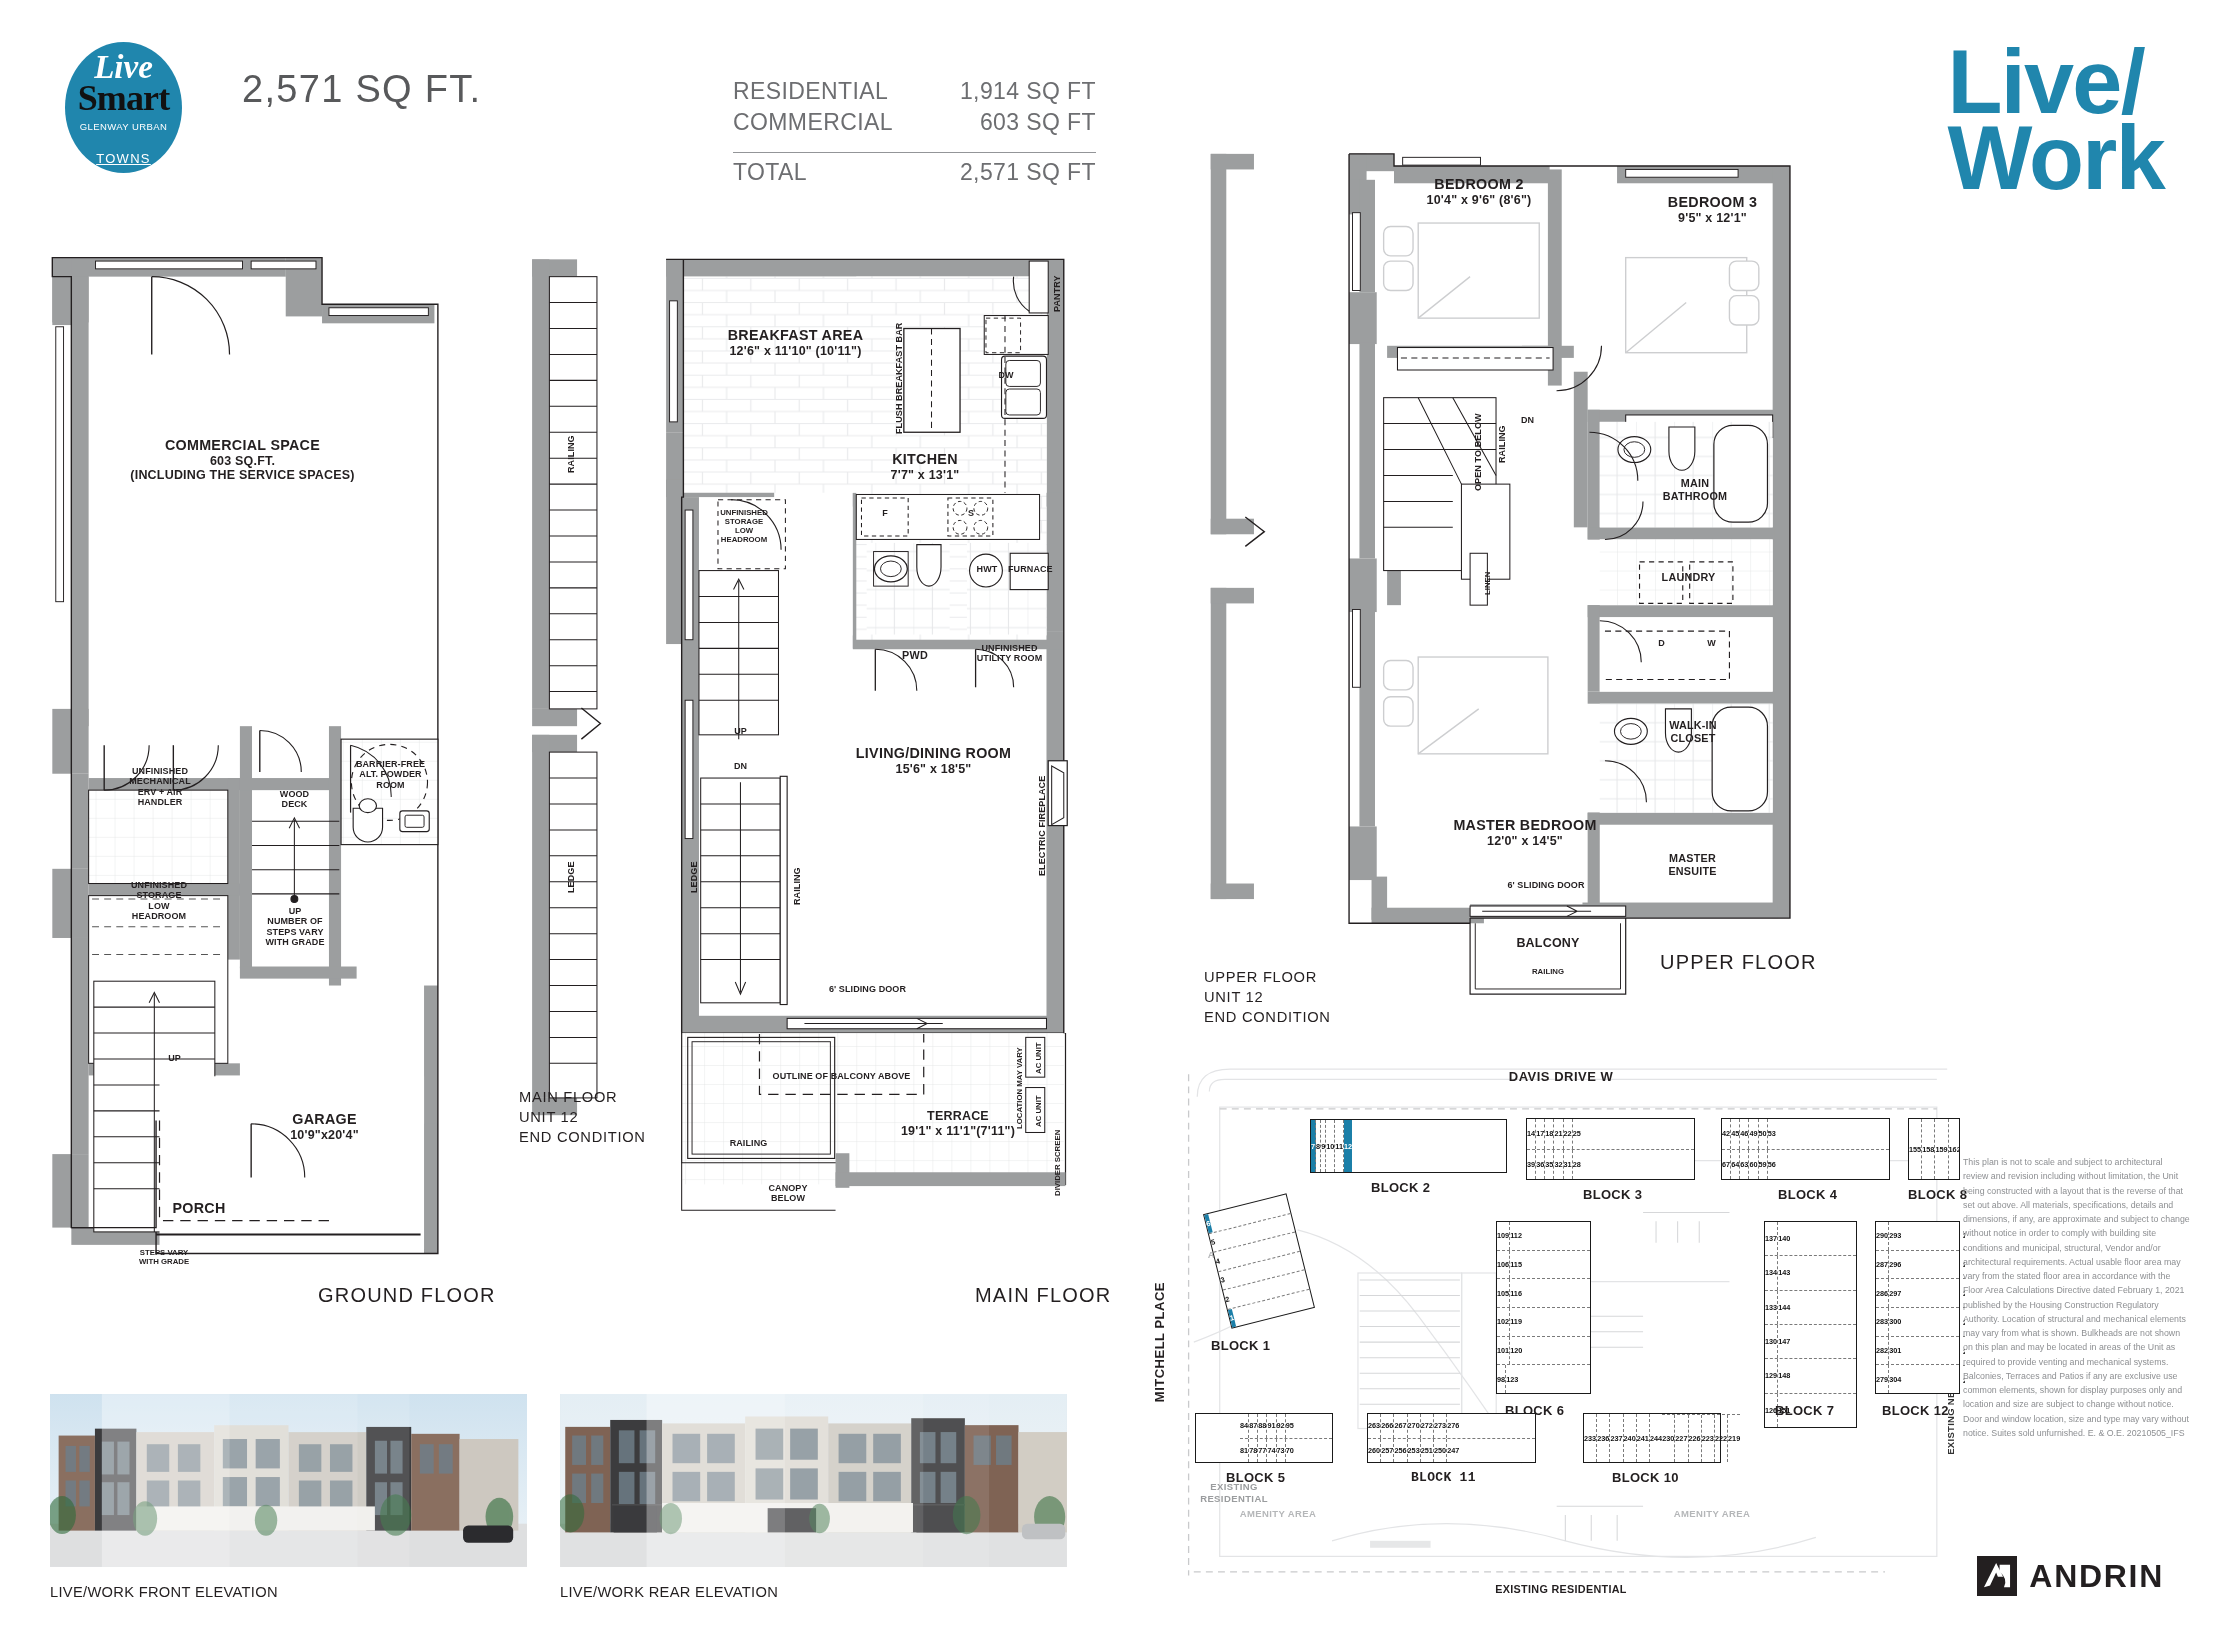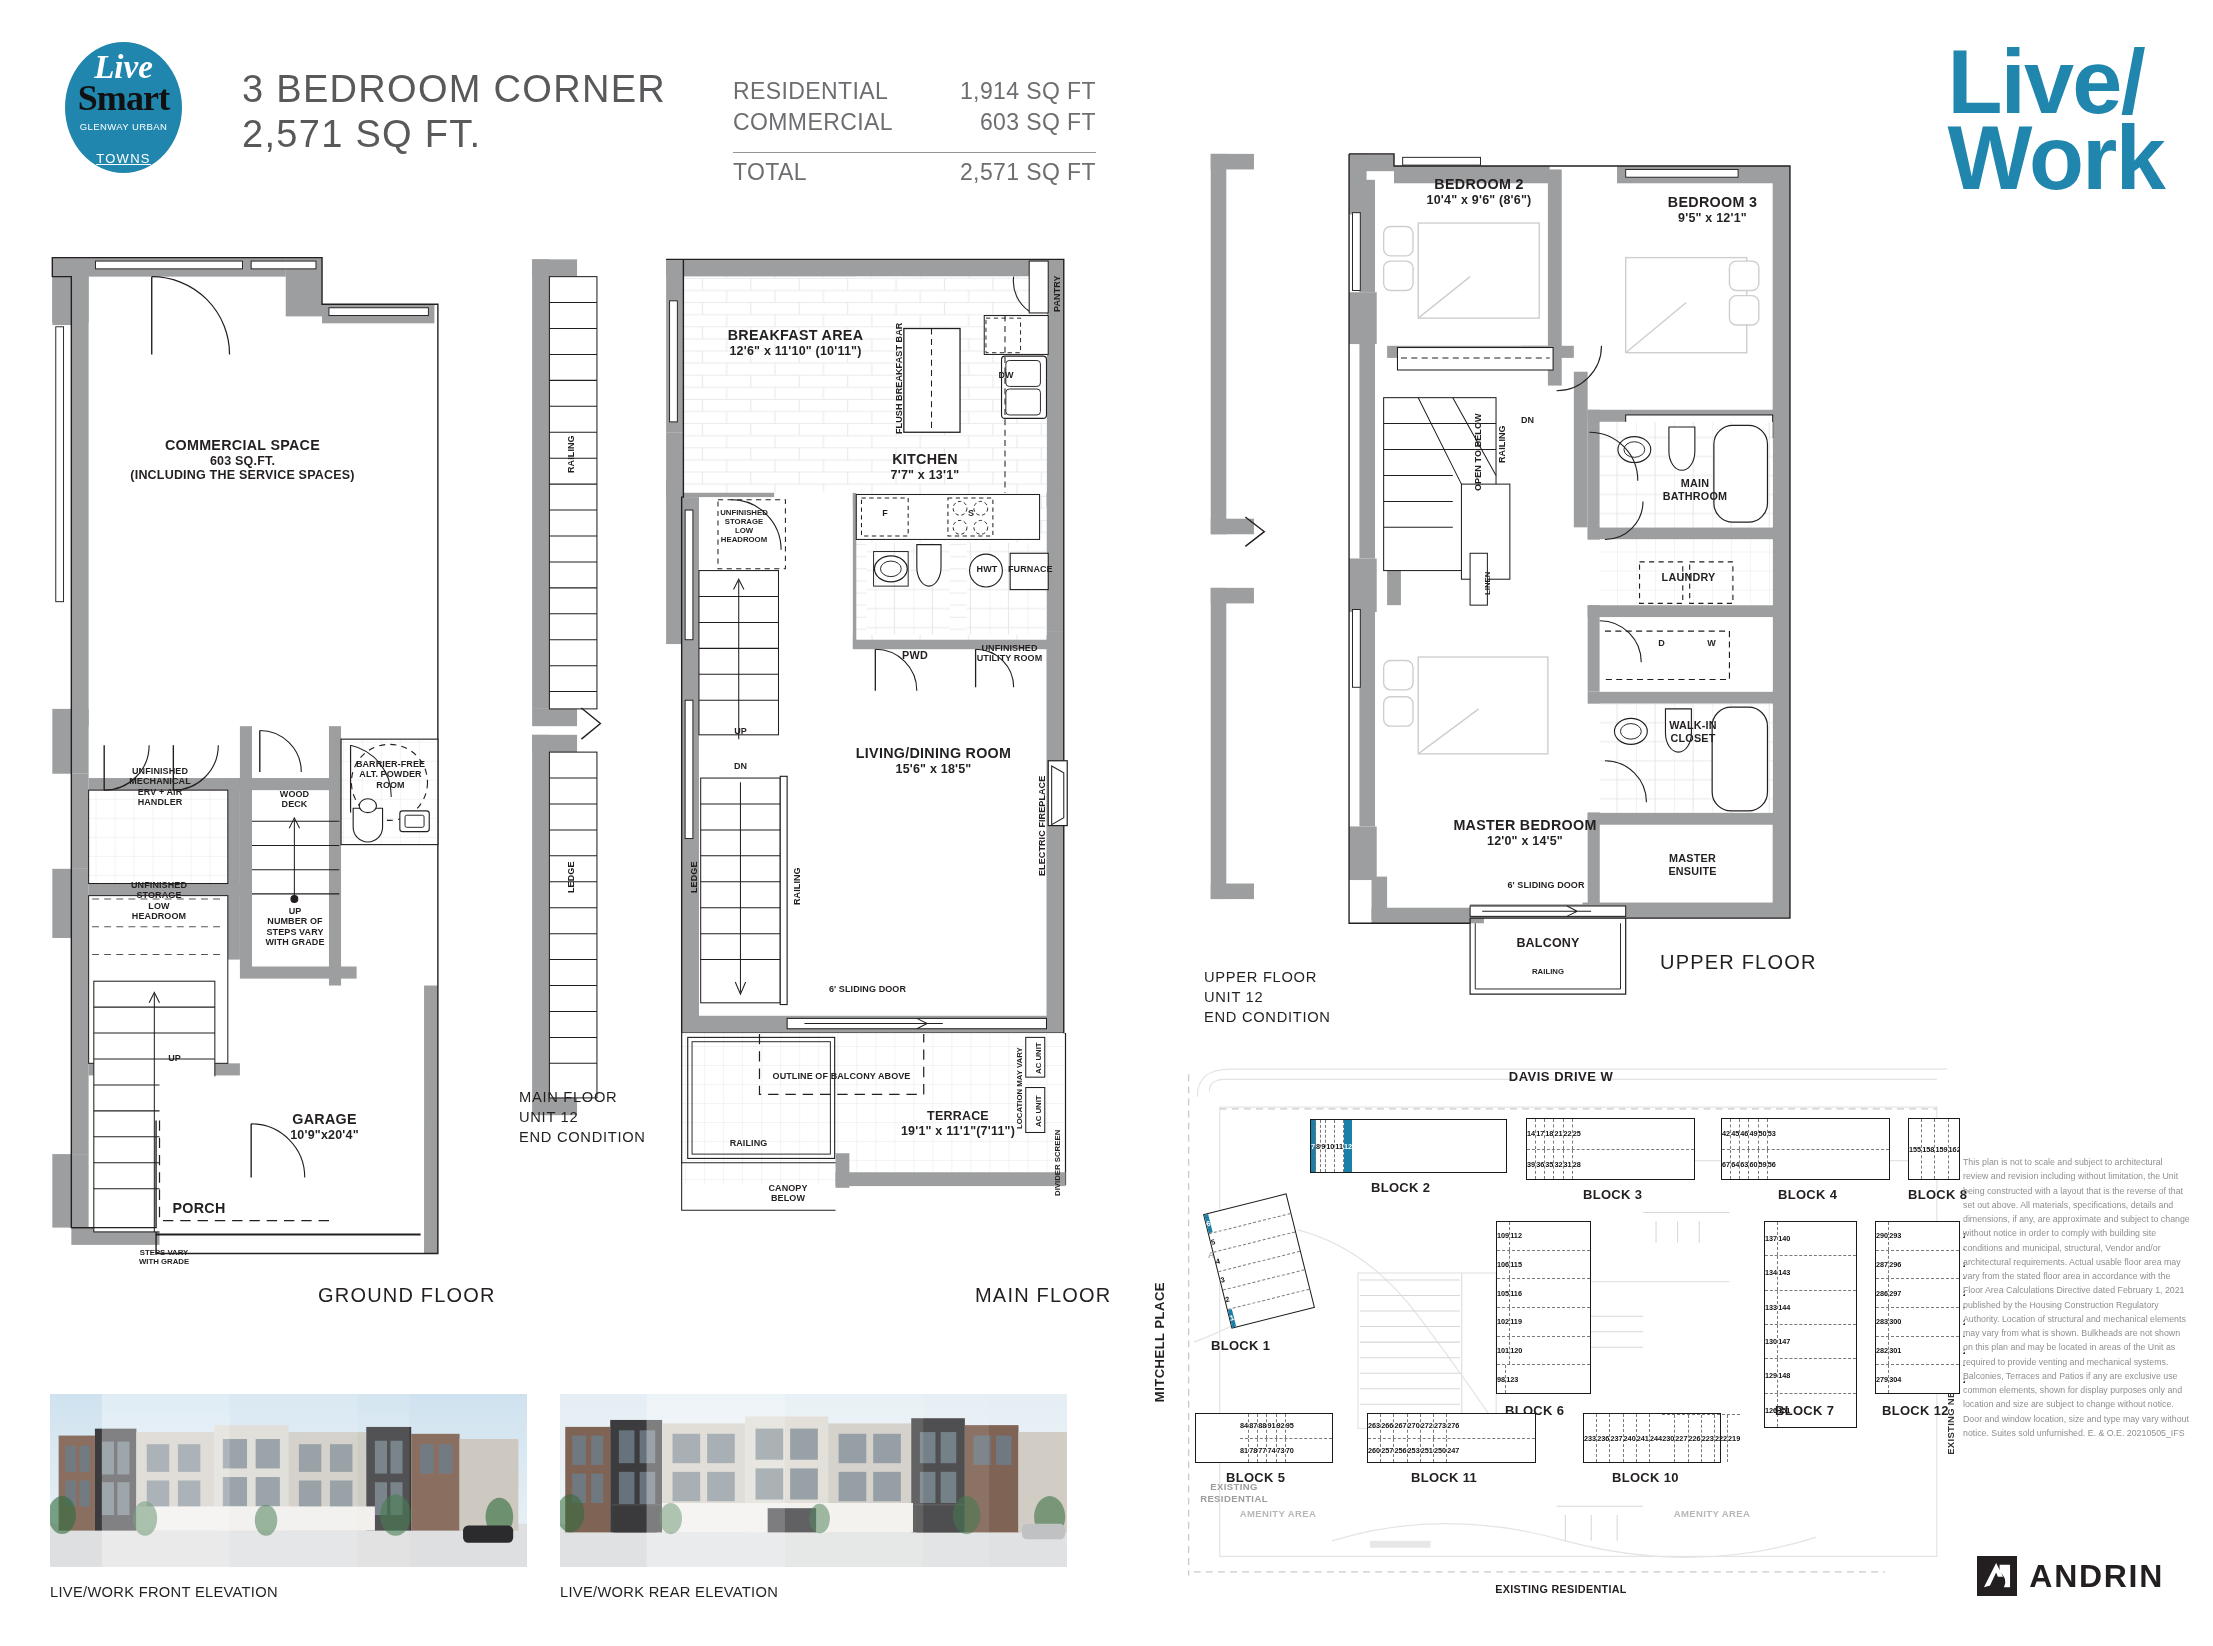--- a/index.html
+++ b/index.html
@@ -88,21 +88,20 @@
 <div class="page">
 
   <div class="logo-badge">
     <div class="logo-live">Live</div>
     <div class="logo-smart">Smart</div>
     <div class="logo-sub1">GLENWAY URBAN</div>
     <div class="logo-sub2">TOWNS</div>
   </div>
 
   <div class="unit-title">
-    <div class="l1">3 BEDROOM CORNER</div>
     <div class="l2">2,571 SQ FT.</div>
   </div>
 
   <div class="area-table">
     <div class="area-row">
       <span>RESIDENTIAL</span>
       <span class="v">1,914 SQ FT</span>
     </div>
     <div class="area-row">
       <span>COMMERCIAL</span>
@@ -1143,21 +1142,21 @@
         <div class="blk-row">
           <div class="blk-cell">260</div>
           <div class="blk-cell">257</div>
           <div class="blk-cell">256</div>
           <div class="blk-cell">253</div>
           <div class="blk-cell">251</div>
           <div class="blk-cell">250</div>
           <div class="blk-cell">247</div>
         </div>
       </div>
-    <div class="blk-label" style="left:252px; top:413px;">BLOCK 11</div>
+    <div class="blk-label" style="left:252px; top:413px;font-family:Liberation Mono, monospace;">BLOCK 11</div>
 
     <div class="blk" id="blk10" style="left: 424px; top: 356px; width: 138px; height: 50px; display: flex; flex-direction: row;">
         <div class="blk-row">
           <div class="blk-cell">233</div>
           <div class="blk-cell">236</div>
           <div class="blk-cell">237</div>
           <div class="blk-cell">240</div>
           <div class="blk-cell">241</div>
           <div class="blk-cell">244</div>
         </div>

